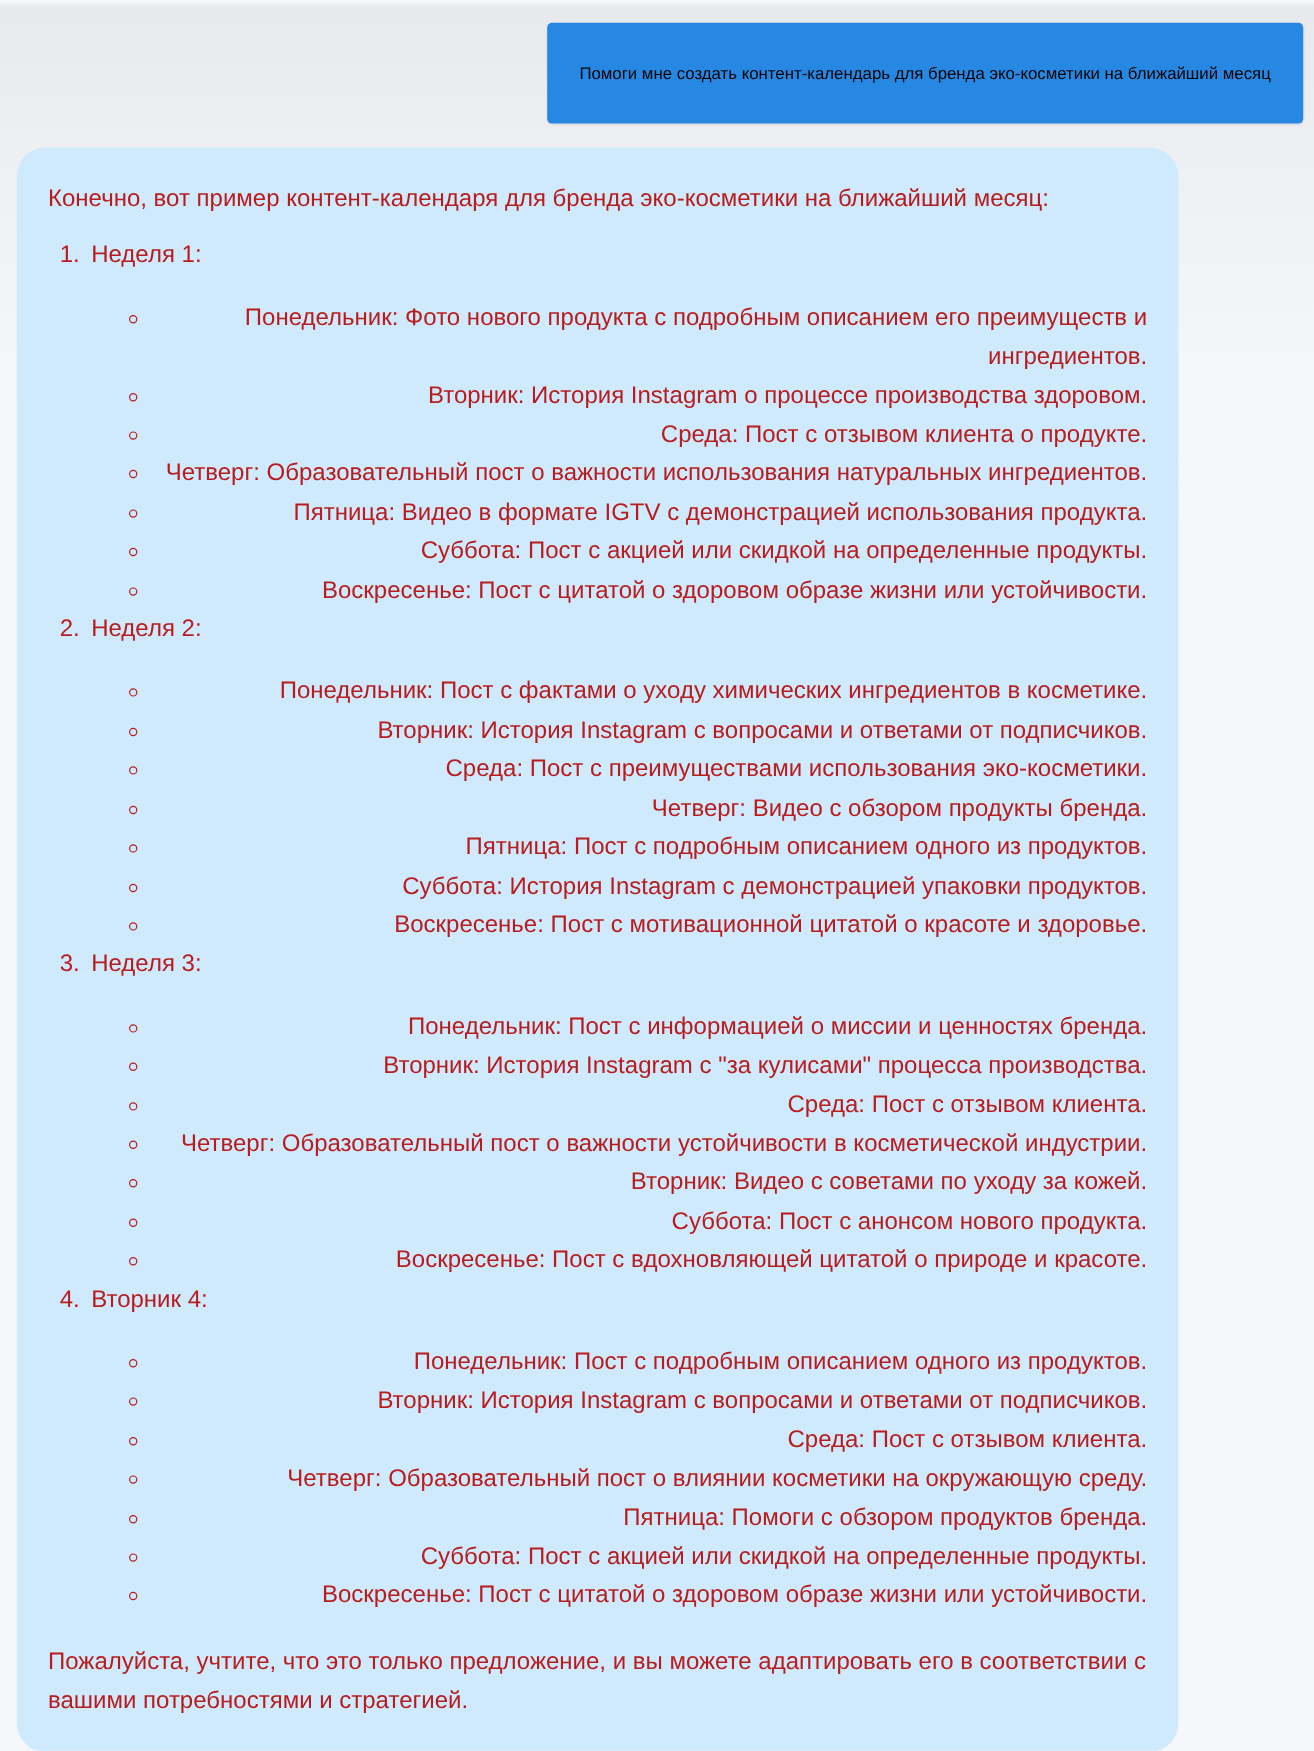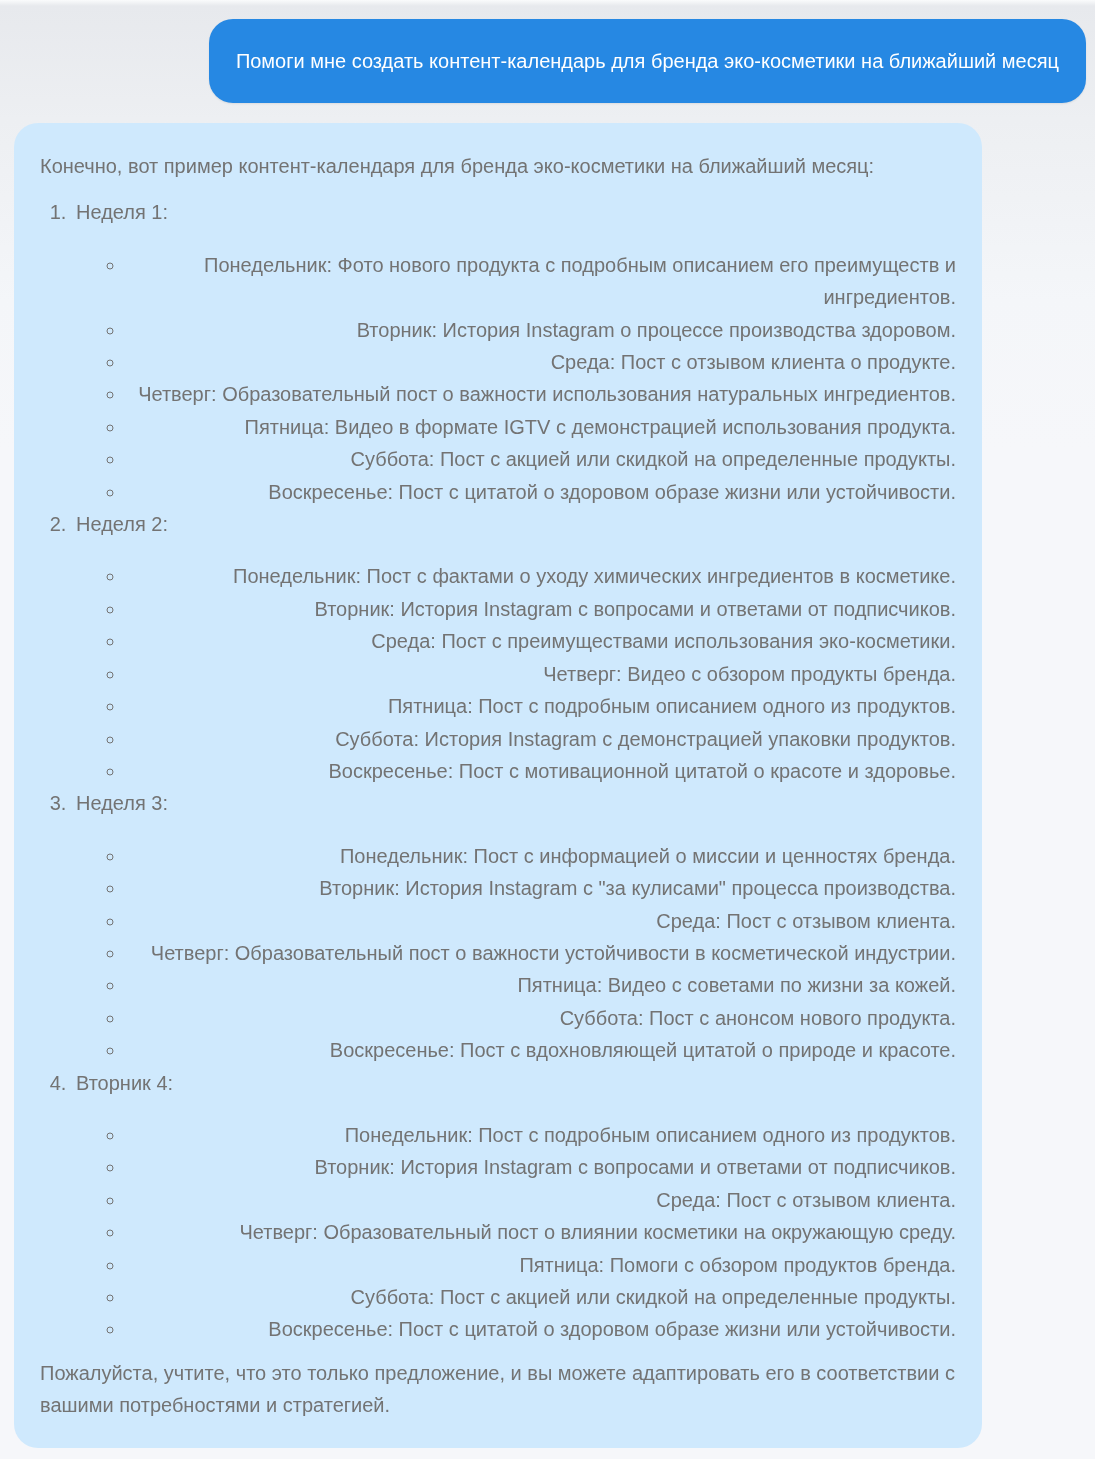--- a/index.html
+++ b/index.html
@@ -17,54 +17,54 @@
     height: 1459px;
   }
   
   .user-row {
     display: flex;
     justify-content: flex-end;
     padding: 19px 9px 0 0;
   }
   .user-bubble {
     background: #2688e3;
-    color: #ffffff;
-    border-radius: 24px;
+    color: #000000;
+    border-radius: 4px;
     padding: 29px 27px;
-    font-size: 20px;
+    font-size: 14px;
     line-height: 26px;
     max-width: 880px;
     box-shadow: 0 1px 2px rgba(0,0,0,0.08);
   }
   
   .assistant-bubble {
     margin: 20px 113px 0 14px;
     width: 968px;
     background: #cfe9fd;
     border-radius: 24px;
     padding: 27px 26px 26px 26px;
     font-size: 20px;
     line-height: 32.4px;
-    color: #737373;
+    color: #b91c1c;
   }
   .assistant-bubble p { margin: 0; }
   .assistant-bubble .intro { margin-bottom: 14px; }
   ol.weeks {
     margin: 0;
     padding-left: 32px;
     list-style: decimal;
   }
   ol.weeks > li { padding-left: 4px; }
   ol.weeks ul {
     list-style: circle;
     margin: 20px 0 0 0;
     padding-left: 50px;
   }
   ol.weeks ul > li { padding-left: 2px; text-align: right; }
-  .assistant-bubble .outro { margin-top: 11px; }
+  .assistant-bubble .outro { margin-top: 23px; }
   
   .actions-row {
     display: flex;
     align-items: flex-start;
     gap: 15px;
     margin: 15px 0 0 13px;
   }
   .next-btn {
     background: #c9e4f9;
     color: #2e7fd3;
@@ -121,21 +121,21 @@
             <li>Четверг: Видео с обзором продукты бренда.</li>
             <li>Пятница: Пост с подробным описанием одного из продуктов.</li>
             <li>Суббота: История Instagram с демонстрацией упаковки продуктов.</li>
             <li>Воскресенье: Пост с мотивационной цитатой о красоте и здоровье.</li>
           </ul></li>
         <li><span>Неделя 3:</span><ul>
             <li>Понедельник: Пост с информацией о миссии и ценностях бренда.</li>
             <li>Вторник: История Instagram с "за кулисами" процесса производства.</li>
             <li>Среда: Пост с отзывом клиента.</li>
             <li>Четверг: Образовательный пост о важности устойчивости в косметической индустрии.</li>
-            <li>Пятница: Видео с советами по жизни за кожей.</li>
+            <li>Вторник: Видео с советами по уходу за кожей.</li>
             <li>Суббота: Пост с анонсом нового продукта.</li>
             <li>Воскресенье: Пост с вдохновляющей цитатой о природе и красоте.</li>
           </ul></li>
         <li><span>Вторник 4:</span><ul>
             <li>Понедельник: Пост с подробным описанием одного из продуктов.</li>
             <li>Вторник: История Instagram с вопросами и ответами от подписчиков.</li>
             <li>Среда: Пост с отзывом клиента.</li>
             <li>Четверг: Образовательный пост о влиянии косметики на окружающую среду.</li>
             <li>Пятница: Помоги с обзором продуктов бренда.</li>
             <li>Суббота: Пост с акцией или скидкой на определенные продукты.</li>

